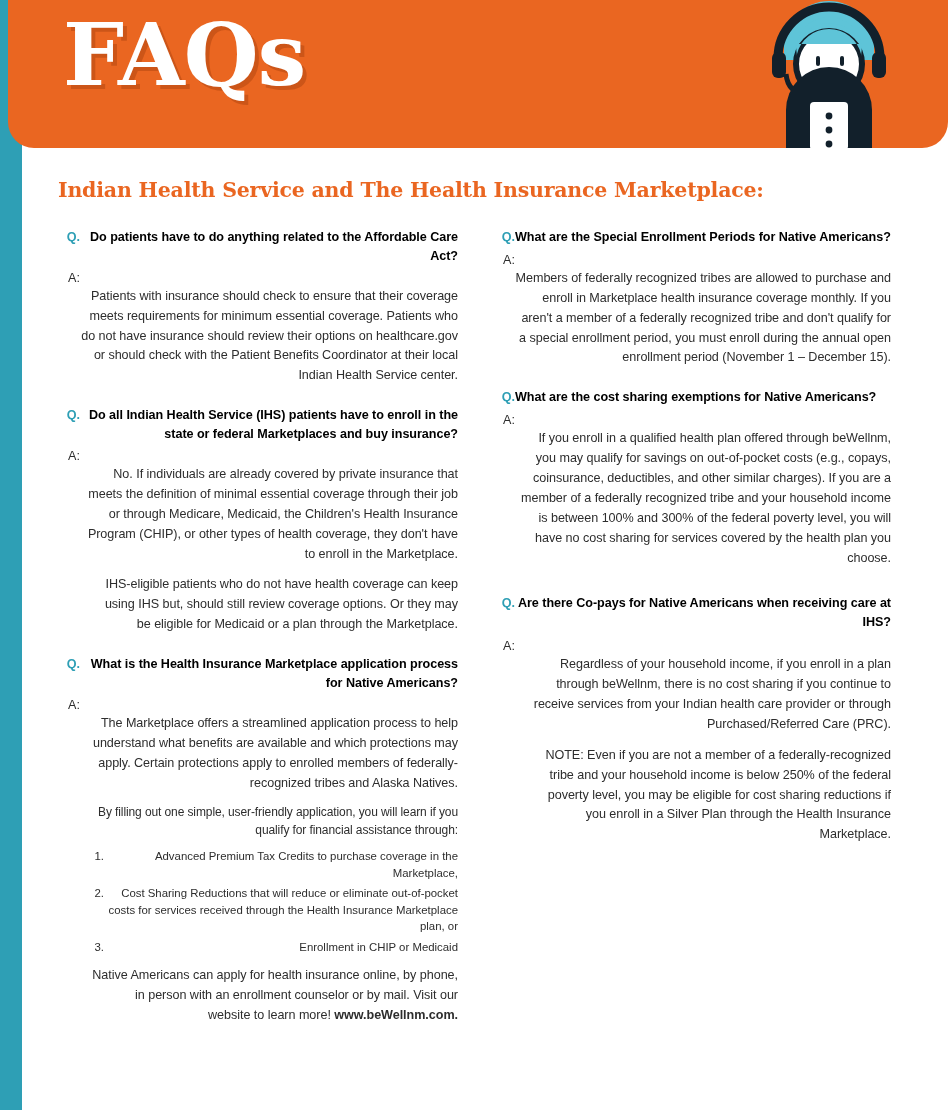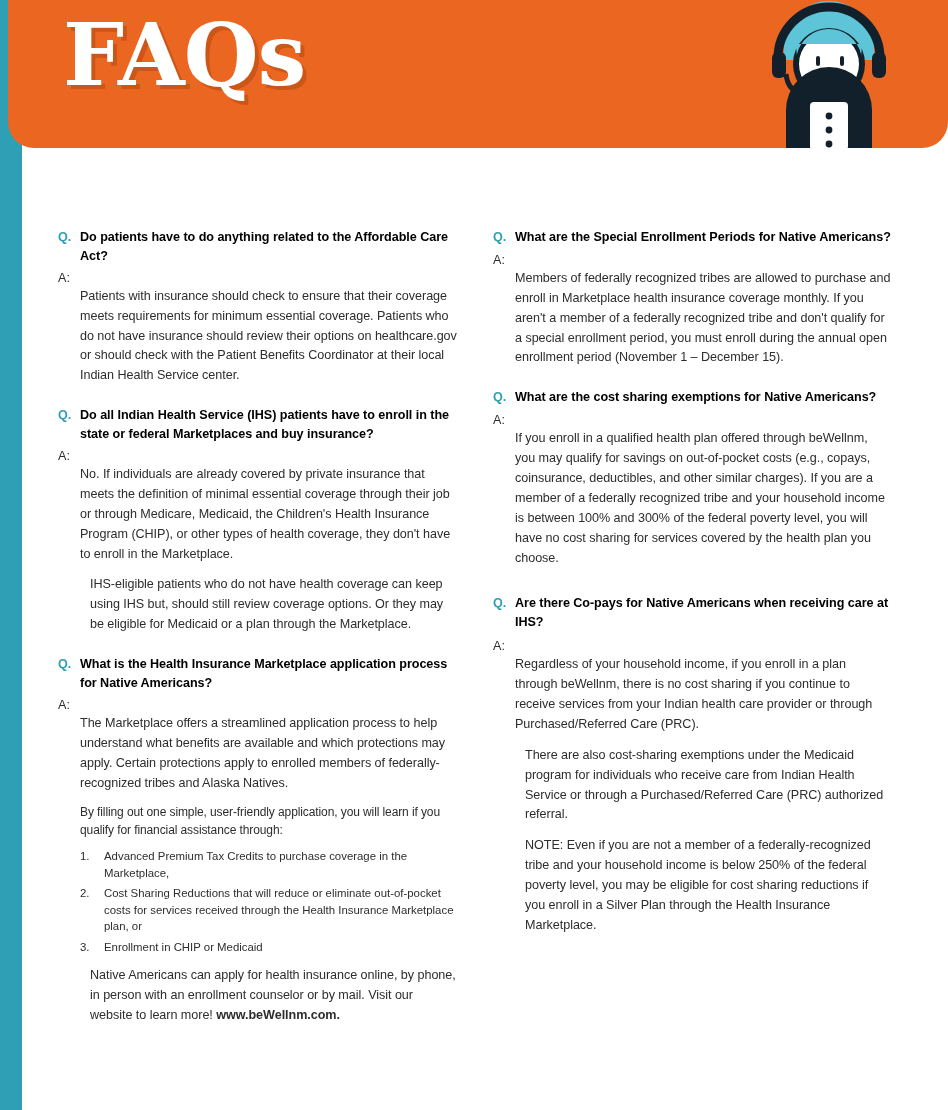--- a/index.html
+++ b/index.html
@@ -13,20 +13,21 @@
     font-family: "Liberation Sans", sans-serif;
     color: #2d2d2d;
     overflow: hidden;
   }
   .page {
     position: relative;
     width: 948px;
     height: 1110px;
     box-sizing: border-box;
     background: #ffffff;
+    text-align: right;
   }
   
   .left-rule {
     position: absolute;
     left: 0;
     top: 0;
     width: 22px;
     height: 1110px;
     background: #2e9fb5;
   }
@@ -187,20 +188,21 @@
 
         <path d="M22 116 A43 43 0 0 1 108 116 L108 156 L22 156 Z" fill="#12202b"></path>
         <rect x="46" y="108" width="38" height="48" rx="4" fill="#ffffff"></rect>
         <circle cx="65" cy="122" r="3.4" fill="#12202b"></circle>
         <circle cx="65" cy="136" r="3.4" fill="#12202b"></circle>
         <circle cx="65" cy="150" r="3.4" fill="#12202b"></circle>
       </svg>
     </div>
   </div>
 
+  <div class="section-head">Indian Health Service and The Health Insurance Marketplace:</div>
 
   <div class="col col-left">
 
     <div class="qa">
       <div class="row">
         <div class="marker">Q.</div>
         <div class="q-text">Do patients have to do anything related to the Affordable Care Act?</div>
       </div>
       <div class="row" style="margin-top:3px;">
         <div class="marker a">A:</div>
@@ -275,19 +277,18 @@
 
     <div class="qa" style="margin-top:26px;">
       <div class="row">
         <div class="marker">Q.</div>
         <div class="q-text">Are there Co-pays for Native Americans when receiving care at IHS?</div>
       </div>
       <div class="row" style="margin-top:5px;">
         <div class="marker a">A:</div>
         <div class="a-text">Regardless of your household income, if you enroll in a plan through beWellnm, there is no cost sharing if you continue to receive services from your Indian health care provider or through Purchased/Referred Care (PRC).</div>
       </div>
-      <div class="para-extra">There are also cost-sharing exemptions under the Medicaid program for individuals who receive care from Indian Health Service or through a Purchased/Referred Care (PRC) authorized referral.</div>
       <div class="para-extra">NOTE: Even if you are not a member of a federally-recognized tribe and your household income is below 250% of the federal poverty level, you may be eligible for cost sharing reductions if you enroll in a Silver Plan through the Health Insurance Marketplace.</div>
     </div>
 
   </div>
 
 </div>
 
 </body></html>

